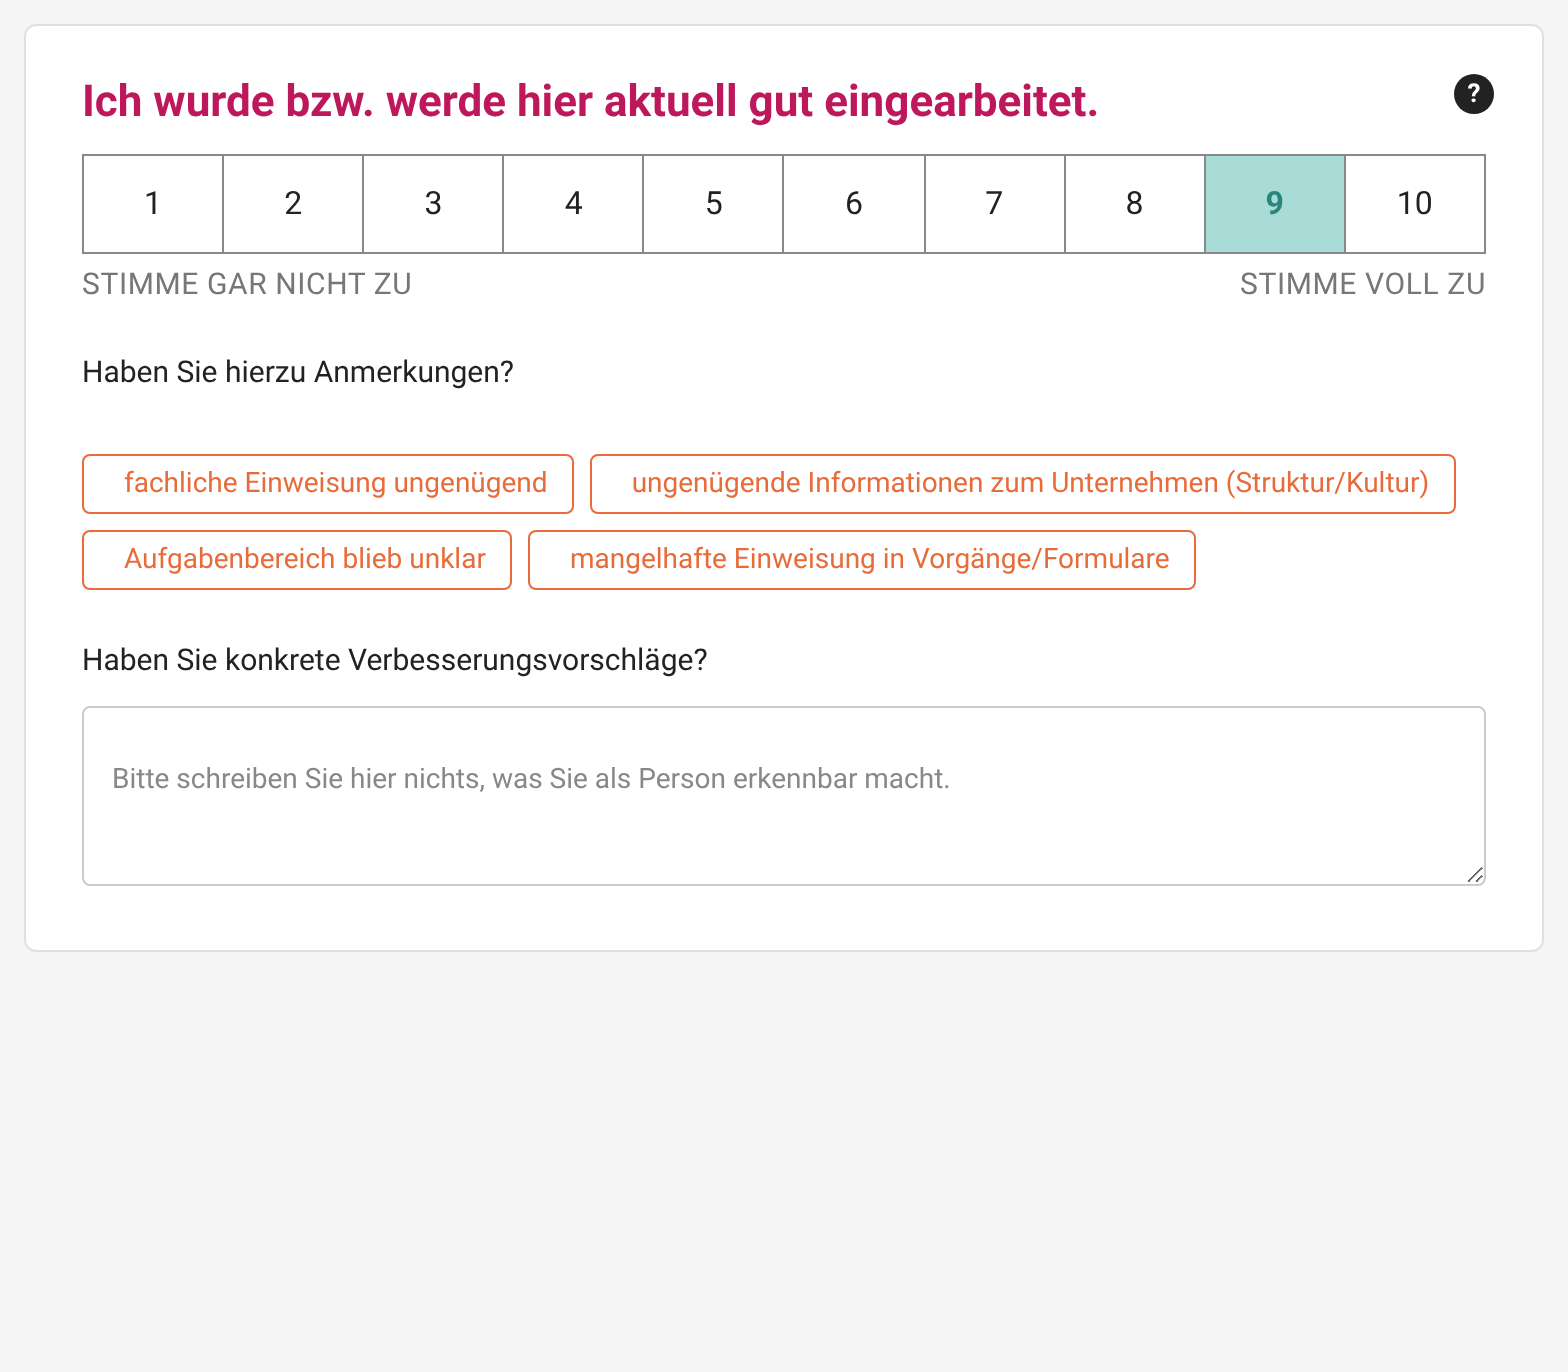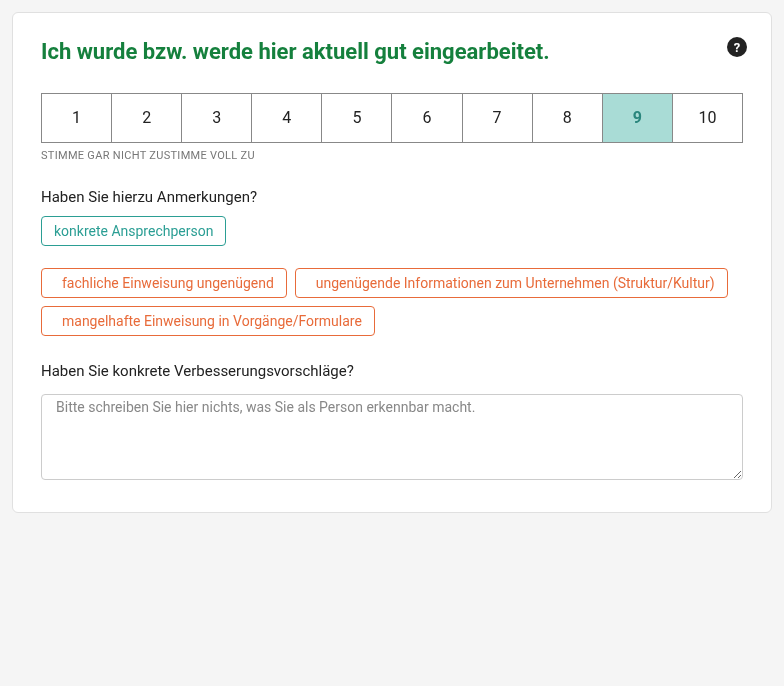--- a/index.html
+++ b/index.html
@@ -28,24 +28,24 @@
     background: #222;
     color: #fff;
     display: flex;
     align-items: center;
     justify-content: center;
     font-size: 13px;
     font-weight: 700;
     cursor: pointer;
   }
   h2.question {
-    margin: 0 40px 26px 0;
+    margin: 0 40px 10px 0;
     font-size: 22px;
     font-weight: 700;
-    color: #15803d;
+    color: #be185d;
     line-height: 1.35;
   }
   .scale {
     display: flex;
     width: 100%;
     border: 1px solid #888;
   }
   .scale-cell {
     flex: 1 1 0;
     height: 48px;
@@ -59,21 +59,22 @@
     user-select: none;
   }
   .scale-cell:last-child { border-right: none; }
   .scale-cell.selected {
     background: #a9dcd6;
     font-weight: 700;
     color: #2a867d;
   }
   .scale-labels {
     display: flex;
-    font-size: 11px;
+    justify-content: space-between;
+    font-size: 15px;
     color: #777;
     letter-spacing: 0.3px;
     margin-top: 6px;
   }
   .sub-heading {
     font-size: 15px;
     font-weight: 400;
     color: #222;
     margin: 26px 0 10px 0;
   }
@@ -102,21 +103,21 @@
     color: #e86b3a;
     border-color: #e86b3a;
     padding-left: 20px;
   }
   textarea.suggestion {
     width: 100%;
     min-height: 86px;
     resize: vertical;
     border: 1px solid #ccc;
     border-radius: 4px;
-    padding: 4px 14px;
+    padding: 28px 14px;
     font-family: inherit;
     font-size: 14px;
     color: #333;
     margin-top: 4px;
   }
   textarea.suggestion::placeholder { color: #888; }
 </style>
 </head>
 <body>
 
@@ -139,24 +140,24 @@
       <div class="scale-cell">10</div>
     </div>
   <div class="scale-labels">
     <span>STIMME GAR NICHT ZU</span>
     <span>STIMME VOLL ZU</span>
   </div>
 
   <div class="sub-heading">Haben Sie hierzu Anmerkungen?</div>
 
   <div class="chips" id="chips-pos">
-      <div class="chip positive">konkrete Ansprechperson</div>
     </div>
   <div class="chips" id="chips-neg">
       <div class="chip negative">fachliche Einweisung ungenügend</div>
       <div class="chip negative">ungenügende Informationen zum Unternehmen (Struktur/Kultur)</div>
+      <div class="chip negative">Aufgabenbereich blieb unklar</div>
       <div class="chip negative">mangelhafte Einweisung in Vorgänge/Formulare</div>
     </div>
 
   <div class="sub-heading">Haben Sie konkrete Verbesserungsvorschläge?</div>
 
   <textarea class="suggestion" placeholder="Bitte schreiben Sie hier nichts, was Sie als Person erkennbar macht." style=""></textarea>
 </div>
 
 </body></html>

